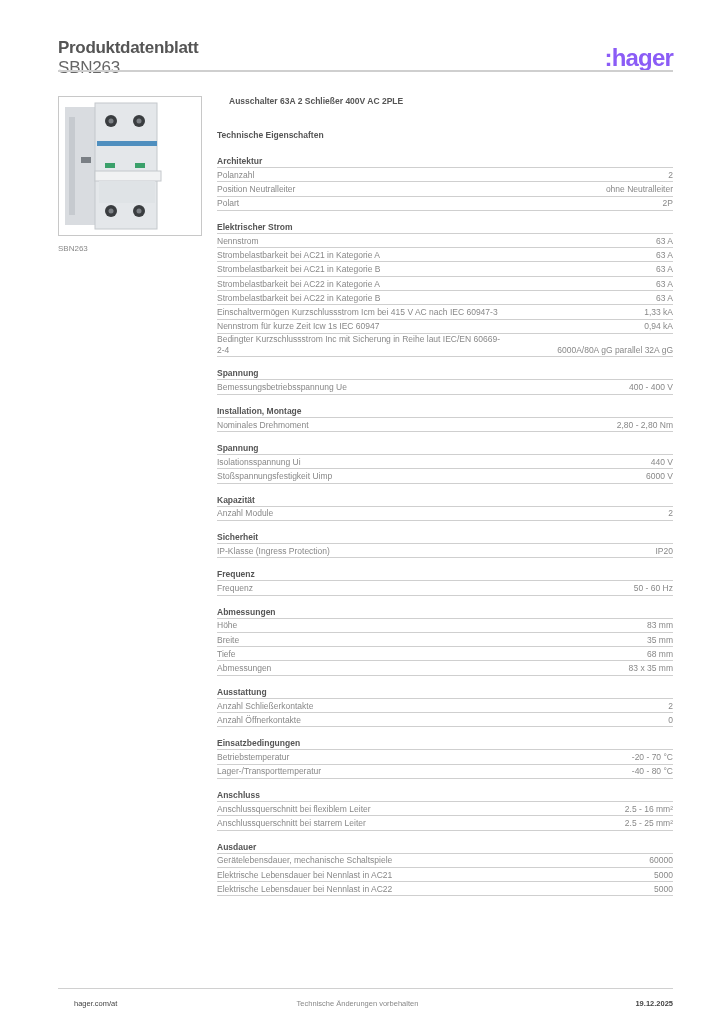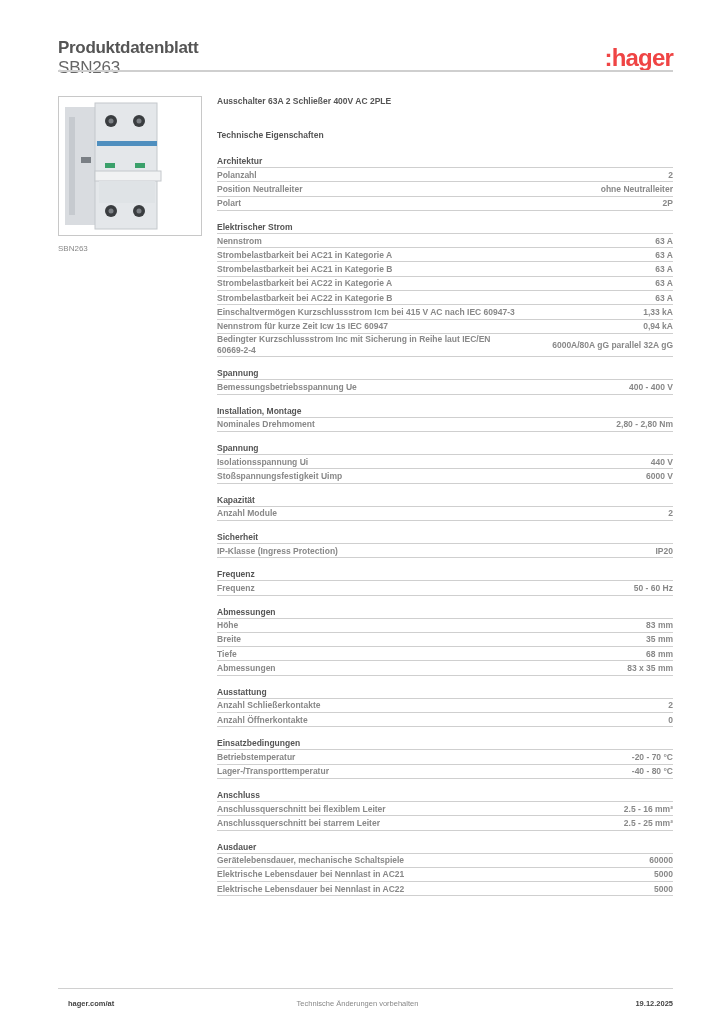--- a/index.html
+++ b/index.html
@@ -2,40 +2,40 @@
 <html><head>
 <meta charset="utf-8">
 <style>
   * { box-sizing: border-box; margin: 0; padding: 0; }
   html, body { width: 724px; height: 1024px; background: #ffffff; }
   body { position: relative; font-family: "Liberation Sans", sans-serif; color: #555; overflow: hidden; }
 
   .header { position: absolute; left: 58px; top: 38px; width: 615px; height: 48px; }
   .doc-title { font-size: 17px; font-weight: bold; color: #555; letter-spacing: -0.3px; line-height: 20px; }
   .doc-sub { font-size: 17px; color: #666; line-height: 19px; letter-spacing: -0.2px; }
-  .logo { position: absolute; right: 0; top: 6px; font-size: 24px; font-weight: bold; color: #ef4444; letter-spacing: -0.8px; }
+  .logo { position: absolute; right: 0; top: 6px; font-size: 24px; font-weight: bold; color: #8b5cf6; letter-spacing: -0.8px; }
   .header-rule { position: absolute; left: 58px; top: 70px; width: 615px; height: 2px; background: #cfcfcf; }
 
   .product-image { position: absolute; left: 58px; top: 96px; width: 144px; height: 140px; border: 1px solid #c8c8c8; background: #fff; }
   .product-caption { position: absolute; left: 58px; top: 244px; font-size: 8px; color: #888; }
 
   .main { position: absolute; left: 217px; top: 96px; width: 456px; }
-  .product-name { font-size: 8.5px; font-weight: bold; color: #555; height: 14px; line-height: 10px; }
+  .product-name { font-size: 8.5px; font-weight: bold; color: #555; height: 14px; line-height: 10px; margin-left: 12px; }
   .tech-title { font-size: 8.5px; font-weight: bold; color: #555; margin-top: 20px; height: 26px; line-height: 10px; }
 
   .section { margin-bottom: 11px; }
   .section-title { font-size: 8.5px; font-weight: bold; color: #555; height: 12px; line-height: 11px; border-bottom: 1.5px solid #cfcfcf; }
-  .row { display: flex; justify-content: space-between; align-items: center; font-size: 8.5px; color: #888; border-bottom: 1.5px solid #cfcfcf; min-height: 14.3px; line-height: 12.5px; padding-top: 0.5px; font-weight: bold; }
+  .row { display: flex; justify-content: space-between; align-items: flex-end; font-size: 8.5px; color: #888; border-bottom: 1.5px solid #cfcfcf; min-height: 14.3px; line-height: 12.5px; padding-top: 0.5px; }
   .row .label { flex: 1 1 auto; padding-right: 10px; }
   .row .value { flex: 0 0 auto; text-align: right; }
   .row.tall .label { max-width: 300px; line-height: 11px; }
 
   .footer-rule { position: absolute; left: 58px; top: 988px; width: 615px; height: 1px; background: #d0d0d0; }
   .footer { position: absolute; left: 58px; top: 999px; width: 615px; font-size: 7.5px; }
-  .footer-left { position: absolute; left: 10px; font-weight: bold; color: #444; }
+  .footer-left { position: absolute; left: 16px; font-weight: normal; color: #444; }
   .footer-center { position: absolute; left: 0; right: 16px; text-align: center; color: #888; }
   .footer-right { position: absolute; right: 0; font-weight: bold; color: #444; }
 </style>
 </head>
 <body>
 
 <div class="header">
   <div class="doc-title">Produktdatenblatt</div>
   <div class="doc-sub">SBN263</div>
   <div class="logo">:hager</div>

